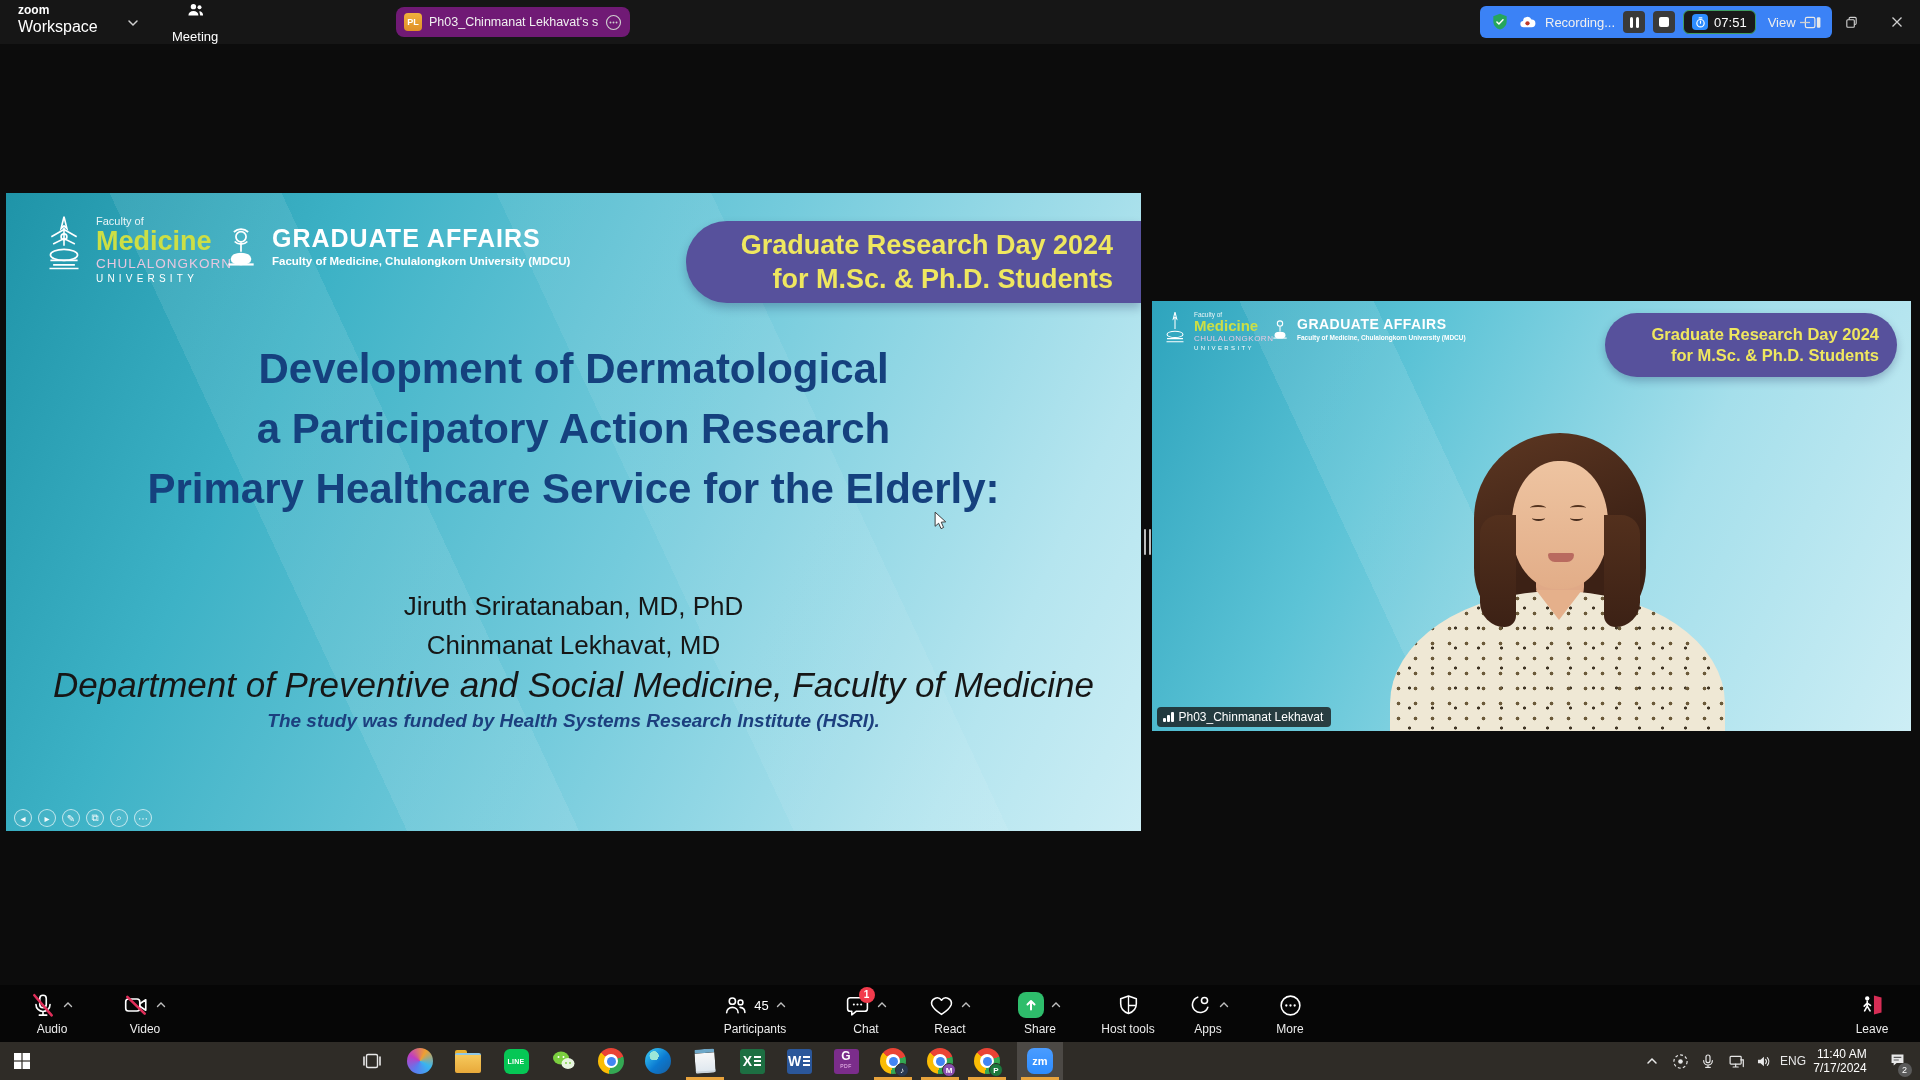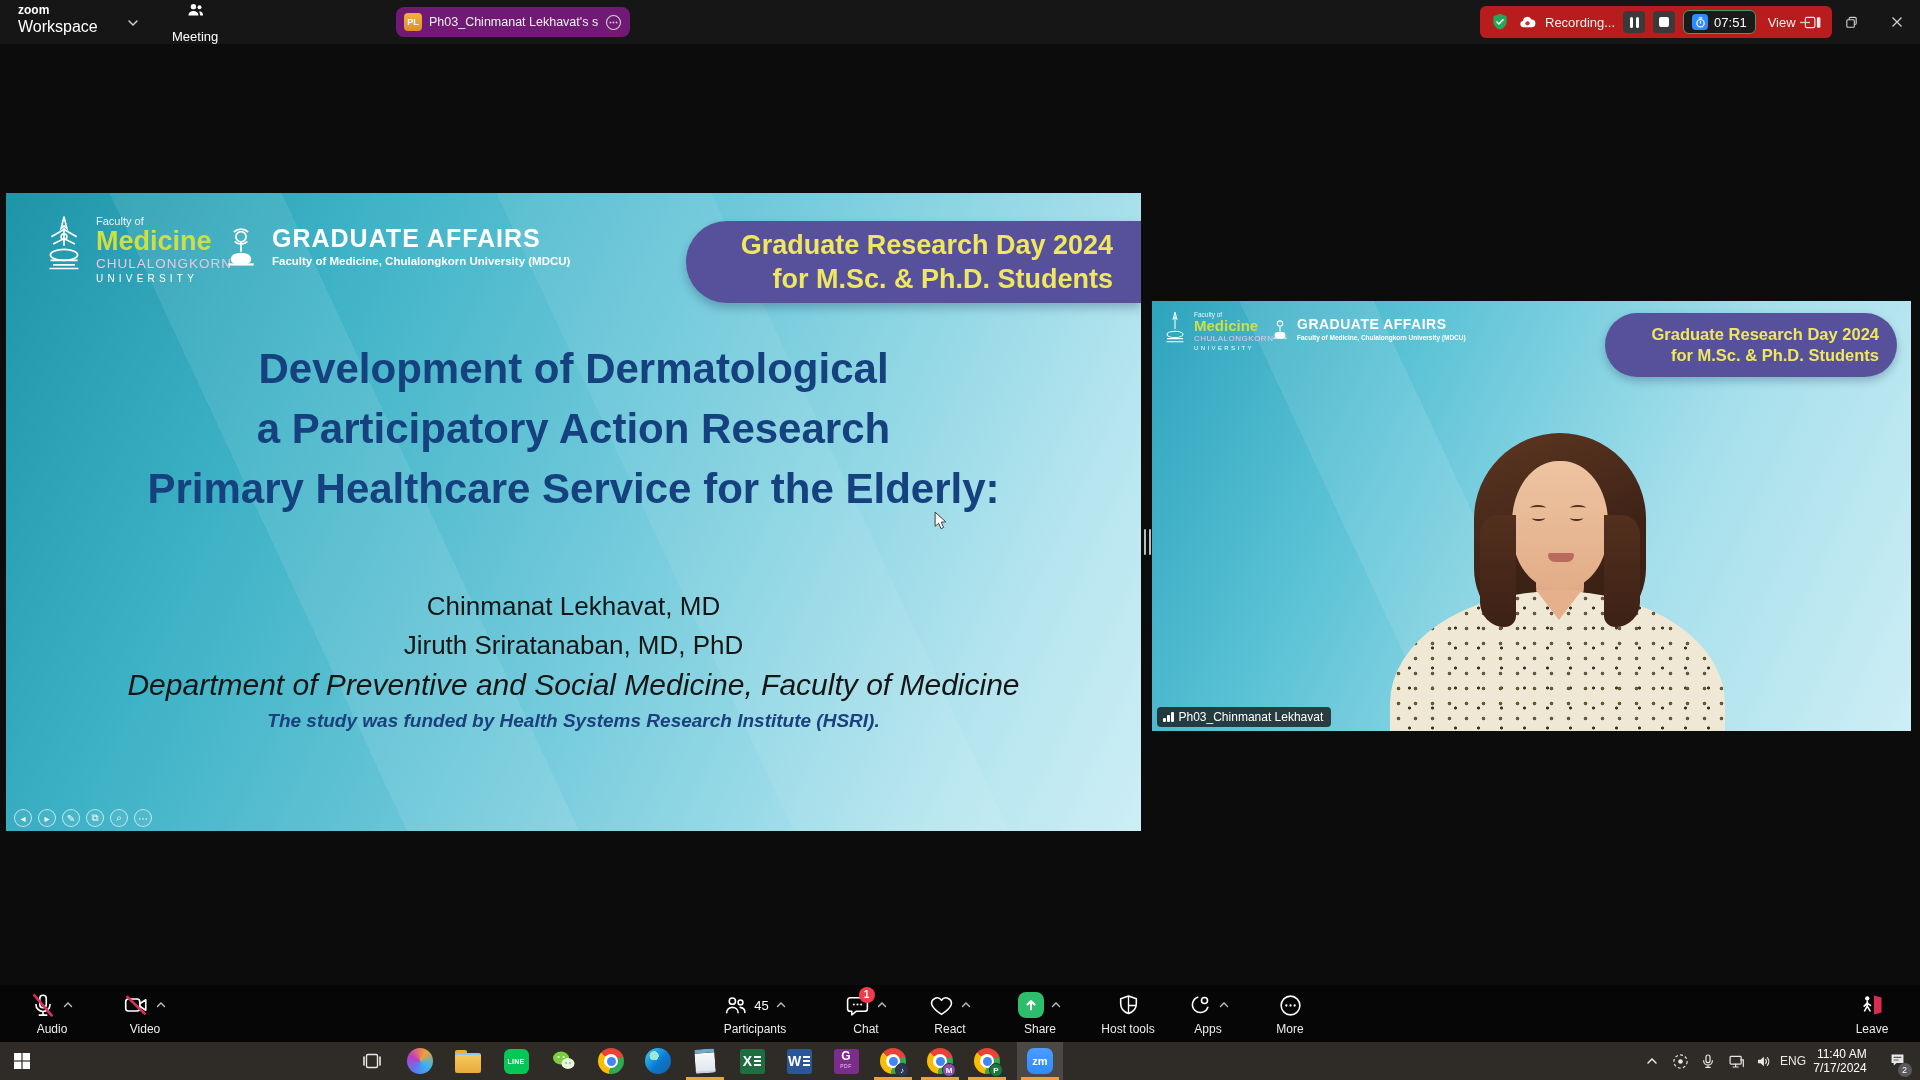--- a/index.html
+++ b/index.html
@@ -11,21 +11,21 @@
   .topbar{ position:absolute; left:0; top:0; width:1920px; height:44px; background:#161616; }
   .brand{ position:absolute; left:18px; top:4px; color:#fff; cursor:default; }
   .brand .b1{ font-size:12px; font-weight:bold; line-height:13px; }
   .brand .b2{ font-size:16px; line-height:19px; }
   .brand-chevron{ position:absolute; left:126px; top:16px; }
   .meeting-tab{ position:absolute; left:160px; top:0; height:44px; display:flex; align-items:center; gap:9px; padding:0 12px; color:#fff; font-size:13px;flex-direction:column; }
   .screen-tab{ position:absolute; left:396px; top:7px; width:234px; height:30px; background:#701a75; border-radius:8px; display:flex; align-items:center; gap:7px; padding:0 8px; }
   .pl-badge{ width:18px; height:18px; border-radius:4px; background:linear-gradient(#f0b13c,#df8f28); color:#fff; font-size:9px; font-weight:bold; display:flex; align-items:center; justify-content:center; flex:none; }
   .screen-tab .tab-title{ color:#f0f0f0; font-size:12.5px; white-space:nowrap; overflow:hidden; }
   .screen-tab .tab-opts{ margin-left:auto; flex:none; display:flex; }
-  .rec-cluster{ position:absolute; left:1480px; top:6px; height:32px; background:#b91c1c; border-radius:6px; display:flex; align-items:center; gap:8px; padding:0 10px; }
+  .rec-cluster{ position:absolute; left:1480px; top:6px; height:32px; background:#3b82f6; border-radius:6px; display:flex; align-items:center; gap:8px; padding:0 10px; }
   .rec-label{ color:#f0f0f0; font-size:13px; }
   .mini-chip{ width:22px; height:22px; background:#3a3a3a; border-radius:4px; display:flex; align-items:center; justify-content:center; gap:3px; }
   .pause-bar{ width:3px; height:11px; background:#fff; border-radius:1.5px; }
   .stop-sq{ width:10px; height:10px; background:#fff; border-radius:2px; }
   .timer-pill{ height:24px; border:1px solid #3f9e63; border-radius:6px; background:#1a1a1a; display:flex; align-items:center; gap:6px; padding:0 8px; }
   .timer-ico{ width:16px; height:16px; border-radius:4px; background:#2d8cff; display:flex; align-items:center; justify-content:center; }
   .timer-text{ color:#fff; font-size:13px; }
   .view-group{ display:flex; align-items:center; gap:7px; margin-left:4px; color:#eee; font-size:13px; }
   .win-controls{ position:absolute; right:0; top:0; height:44px; display:flex; }
   .win-btn{ width:46px; height:44px; display:flex; align-items:center; justify-content:center; color:#d0d0d0; }
@@ -43,21 +43,21 @@
   .fac-logo-text .l4{ font-size:10px; color:#fff; letter-spacing:4.2px; line-height:13px; }
   .ga .ga-title{ font-size:25px; font-weight:bold; color:#fff; letter-spacing:1px; line-height:27px; }
   .ga .ga-sub{ font-size:11.5px; font-weight:bold; color:#fff; margin-top:3px; }
   .banner{ position:absolute; right:0; top:28px; width:455px; height:82px; background:#57519c; border-radius:44px 0 0 44px;
     display:flex; flex-direction:column; justify-content:center; text-align:right; padding-right:28px;
     color:#efe75f; font-weight:bold; font-size:27px; line-height:34px; box-shadow:0 5px 10px rgba(10,20,70,.25); }
   .slide-title{ position:absolute; left:0; top:146px; width:100%; text-align:center;
     color:#15417e; font-size:42px; font-weight:bold; line-height:60px; }
   .slide-authors{ position:absolute; left:0; top:394px; width:100%; text-align:center; color:#161616; }
   .slide-authors .auth{ font-size:26px; line-height:39px; }
-  .slide-authors .dept{ font-size:30px; font-style:italic; line-height:40px; }
+  .slide-authors .dept{ font-size:35px; font-style:italic; line-height:40px; }
   .slide-authors .fund{ font-size:19px; font-style:italic; font-weight:bold; color:#1c3f7e; line-height:32px; }
   .anno-bar{ position:absolute; left:8px; top:616px; display:flex; gap:6px; }
   .anno-btn{ width:18px; height:18px; border-radius:50%; border:1px solid rgba(255,255,255,.65); color:rgba(255,255,255,.95);
     font-size:10px; display:flex; align-items:center; justify-content:center; background:rgba(255,255,255,.06); }
   .cursor{ position:absolute; left:927px; top:318px; z-index:9; }
 
   
   .divider{ position:absolute; left:1143px; top:526px; width:9px; height:32px; display:flex; gap:3px; justify-content:center; align-items:center; }
   .divider span{ width:2px; height:26px; background:#bdbdbd; border-radius:1px; }
 
@@ -280,22 +280,22 @@
       <div>for M.Sc. &amp; Ph.D. Students</div>
     </div>
 
     <div class="slide-title">
       <div>Development of Dermatological</div>
       <div>a Participatory Action Research</div>
       <div>Primary Healthcare Service for the Elderly:</div>
     </div>
 
     <div class="slide-authors">
+      <div class="auth">Jiruth Sriratanaban, MD, PhD</div>
       <div class="auth">Chinmanat Lekhavat, MD</div>
-      <div class="auth">Jiruth Sriratanaban, MD, PhD</div>
       <div class="dept">Department of Preventive and Social Medicine, Faculty of Medicine</div>
       <div class="fund">The study was funded by Health Systems Research Institute (HSRI).</div>
     </div>
 
     <div class="anno-bar">
       <div class="anno-btn">◂</div>
       <div class="anno-btn">▸</div>
       <div class="anno-btn">✎</div>
       <div class="anno-btn">⧉</div>
       <div class="anno-btn">⌕</div>

